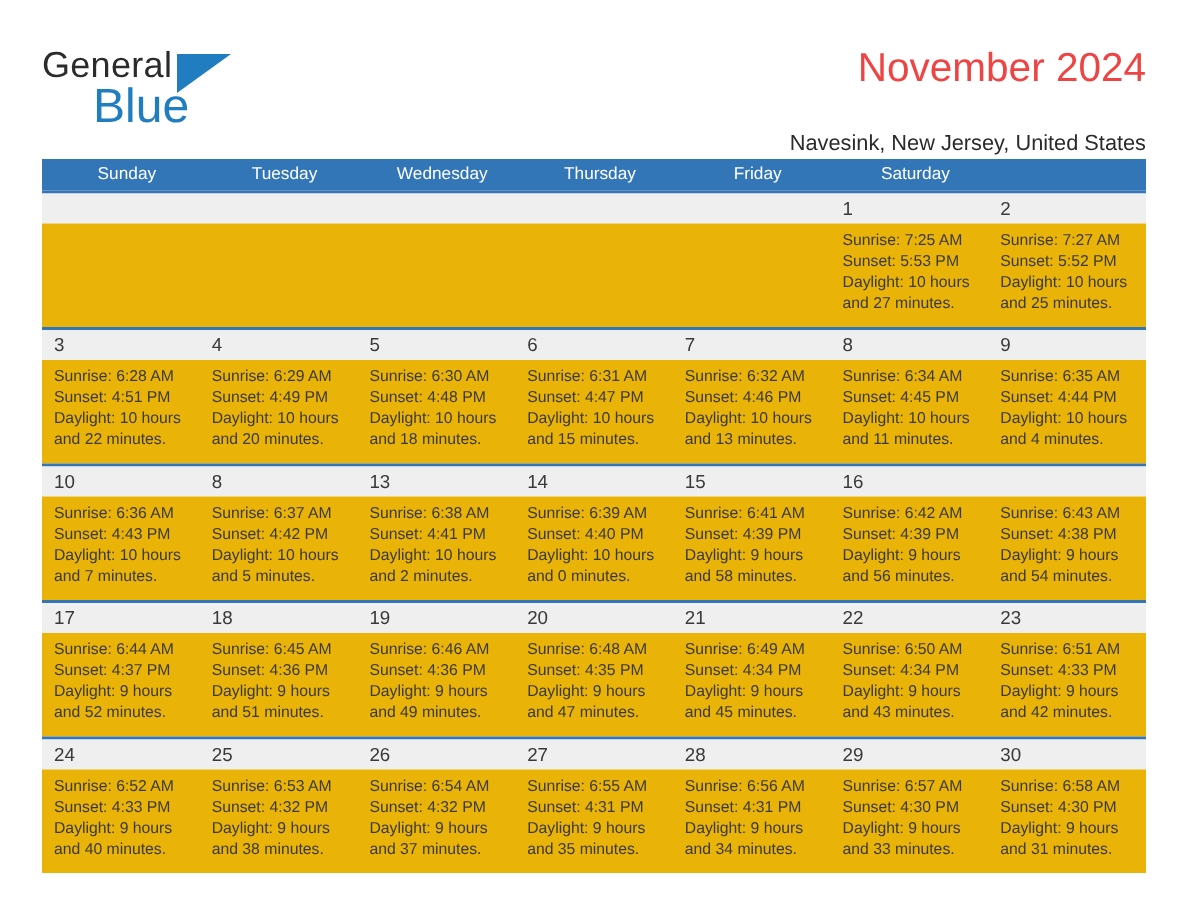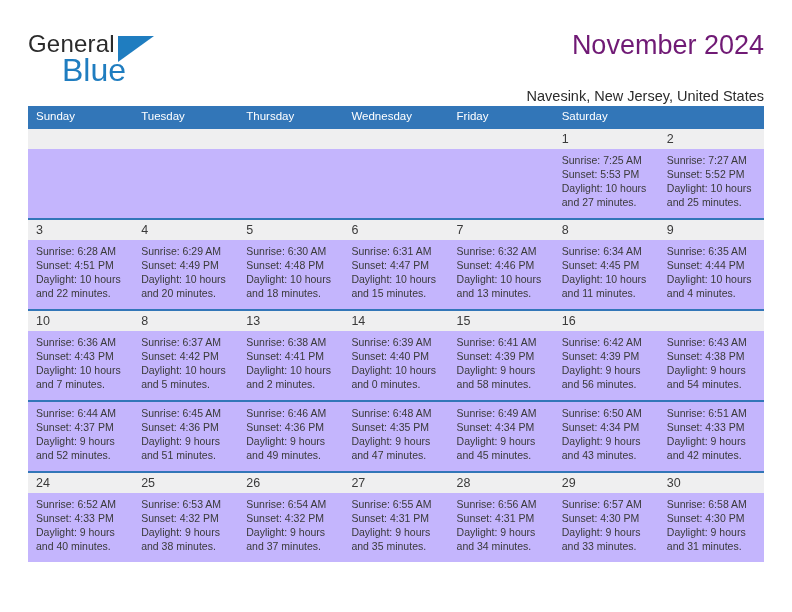--- a/index.html
+++ b/index.html
@@ -64,21 +64,21 @@
   }
 
   .title-block {
     position: absolute;
     right: 0;
     top: 0;
     text-align: right;
   }
   .cal-title {
     font-size: 27px;
-    color: #701a75;
+    color: #ef4444;
     line-height: 34px;
     white-space: nowrap;
   }
   .cal-subtitle {
     font-size: 14.5px;
     color: #2b2b2b;
     line-height: 20px;
     margin-top: 24px;
     white-space: nowrap;
   }
@@ -92,20 +92,21 @@
   }
   .grid-row {
     display: flex;
     width: 100%;
   }
 
   
   .head-row {
     background: #3276b8;
     height: 21px;
+    text-align: center;
   }
   .head-cell {
     color: #ffffff;
     font-size: 11.5px;
     line-height: 21px;
     padding-left: 8px;
     box-sizing: border-box;
     width: 14.2857%;
   }
 
@@ -128,21 +129,21 @@
     box-sizing: border-box;
     padding-left: 8px;
     font-size: 12.5px;
     line-height: 20px;
     color: #3a3a3a;
   }
   .body-band {
     display: flex;
     width: 100%;
     height: 69px;
-    background: #c4b5fd;
+    background: #eab308;
   }
   .daybody {
     width: 14.2857%;
     box-sizing: border-box;
     padding: 4px 6px 0 8px;
     font-size: 10.5px;
     line-height: 14px;
     color: #3a3a3a;
   }
   .daybody div {
@@ -167,22 +168,22 @@
       <div class="cal-subtitle">Navesink, New Jersey, United States</div>
     </div>
 
   </div>
 
   <div class="calendar">
 
     <div class="grid-row head-row">
       <div class="head-cell">Sunday</div>
       <div class="head-cell">Tuesday</div>
+      <div class="head-cell">Wednesday</div>
       <div class="head-cell">Thursday</div>
-      <div class="head-cell">Wednesday</div>
       <div class="head-cell">Friday</div>
       <div class="head-cell">Saturday</div>
     </div>
 
     <div class="week">
       <div class="daynum-band">
         <div class="daynum"></div>
         <div class="daynum"></div>
         <div class="daynum"></div>
         <div class="daynum"></div>
@@ -341,20 +342,29 @@
         <div class="daybody">
           <div>Sunrise: 6:43 AM</div>
           <div>Sunset: 4:38 PM</div>
           <div>Daylight: 9 hours</div>
           <div>and 54 minutes.</div>
         </div>
       </div>
     </div>
 
     <div class="week">
+      <div class="daynum-band">
+        <div class="daynum">17</div>
+        <div class="daynum">18</div>
+        <div class="daynum">19</div>
+        <div class="daynum">20</div>
+        <div class="daynum">21</div>
+        <div class="daynum">22</div>
+        <div class="daynum">23</div>
+      </div>
       <div class="body-band">
         <div class="daybody">
           <div>Sunrise: 6:44 AM</div>
           <div>Sunset: 4:37 PM</div>
           <div>Daylight: 9 hours</div>
           <div>and 52 minutes.</div>
         </div>
         <div class="daybody">
           <div>Sunrise: 6:45 AM</div>
           <div>Sunset: 4:36 PM</div>

